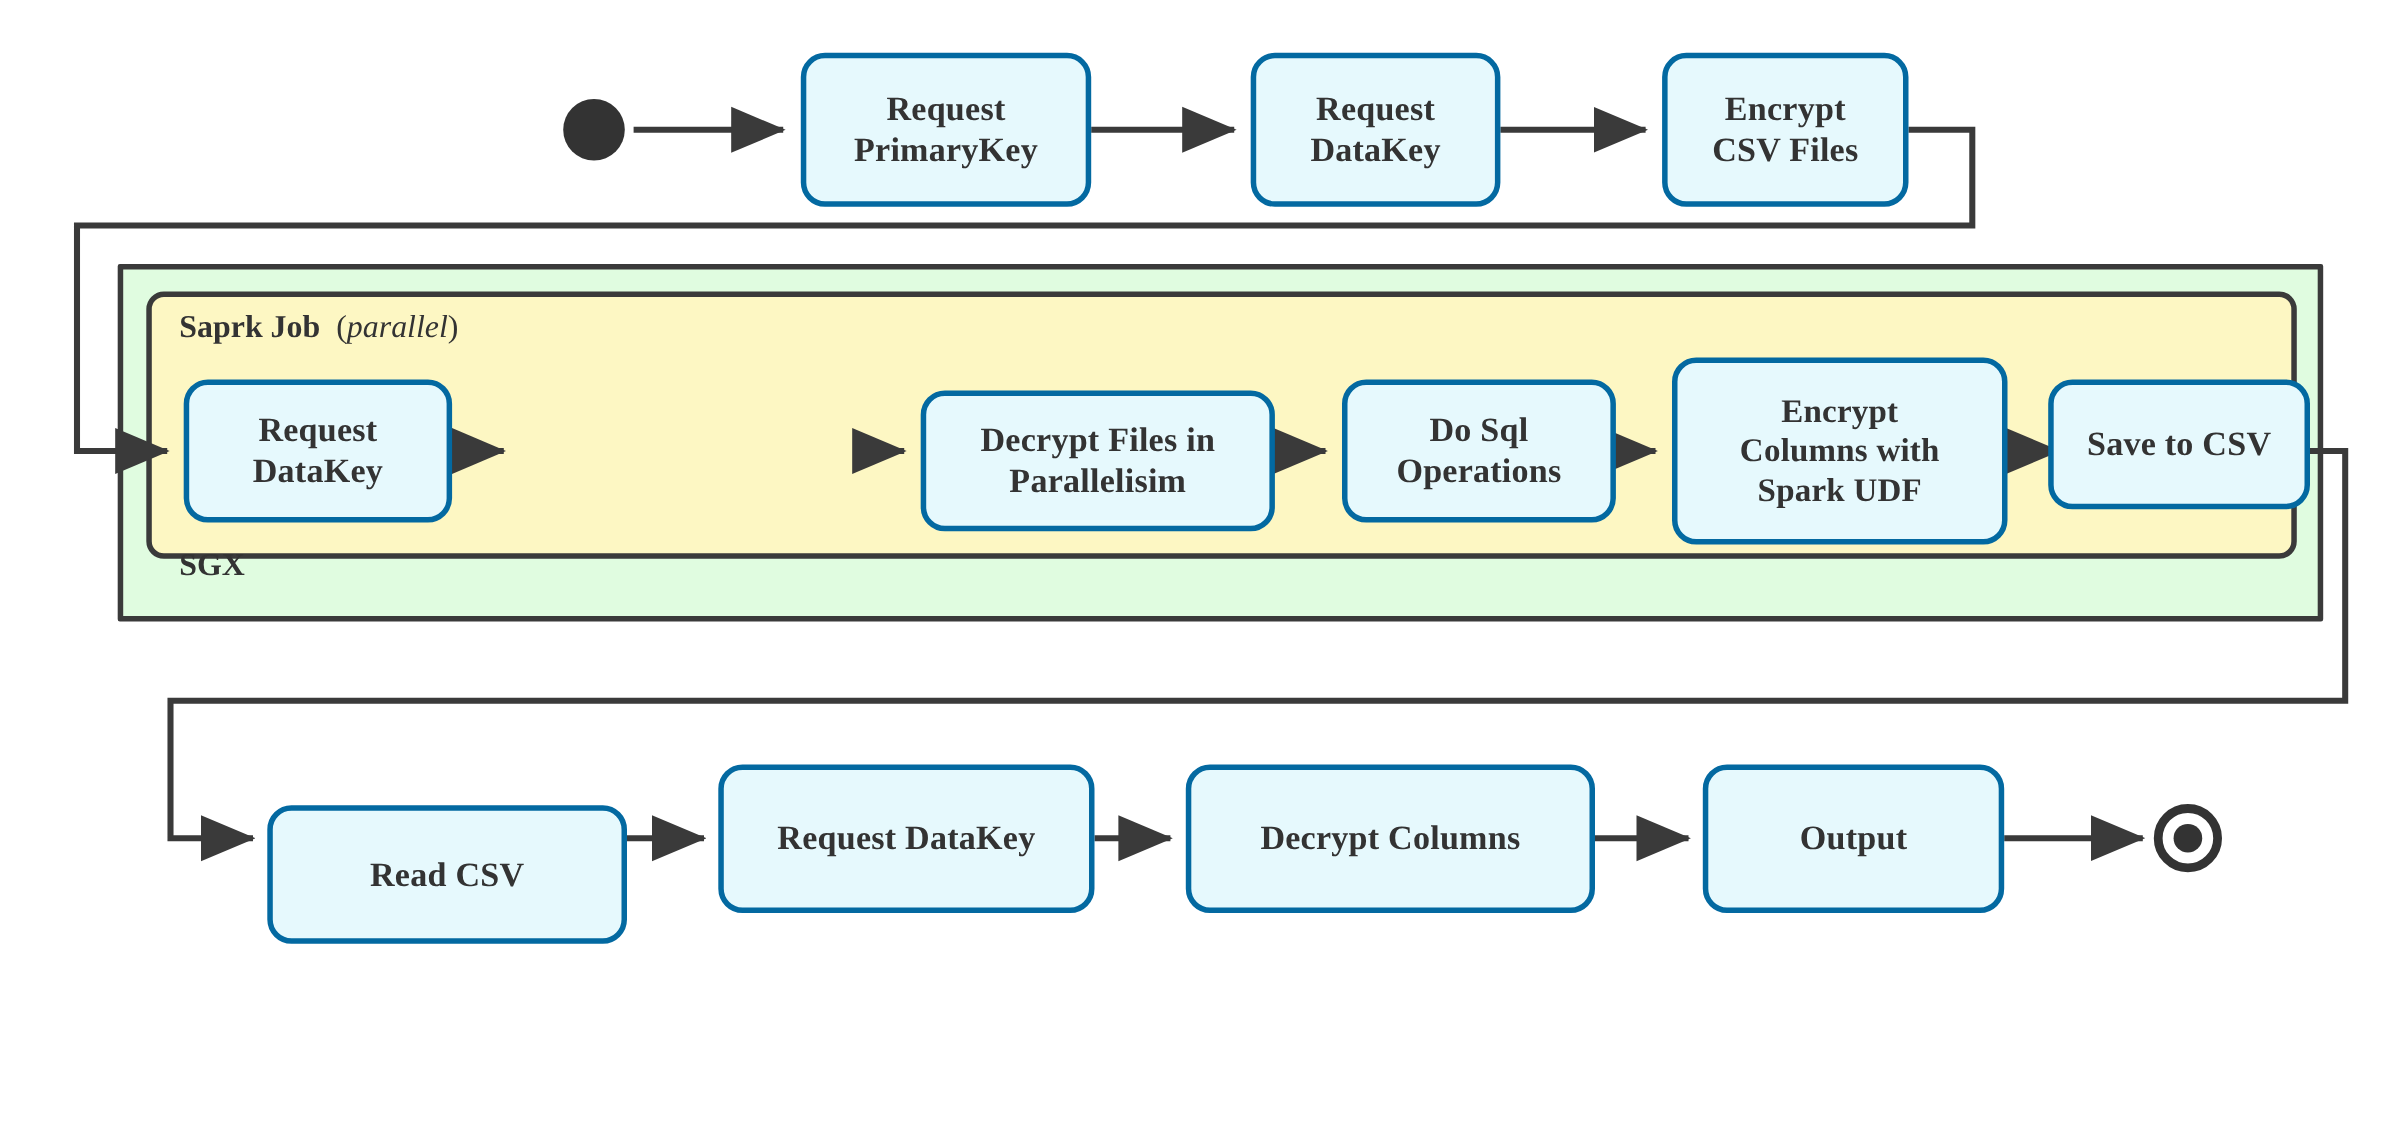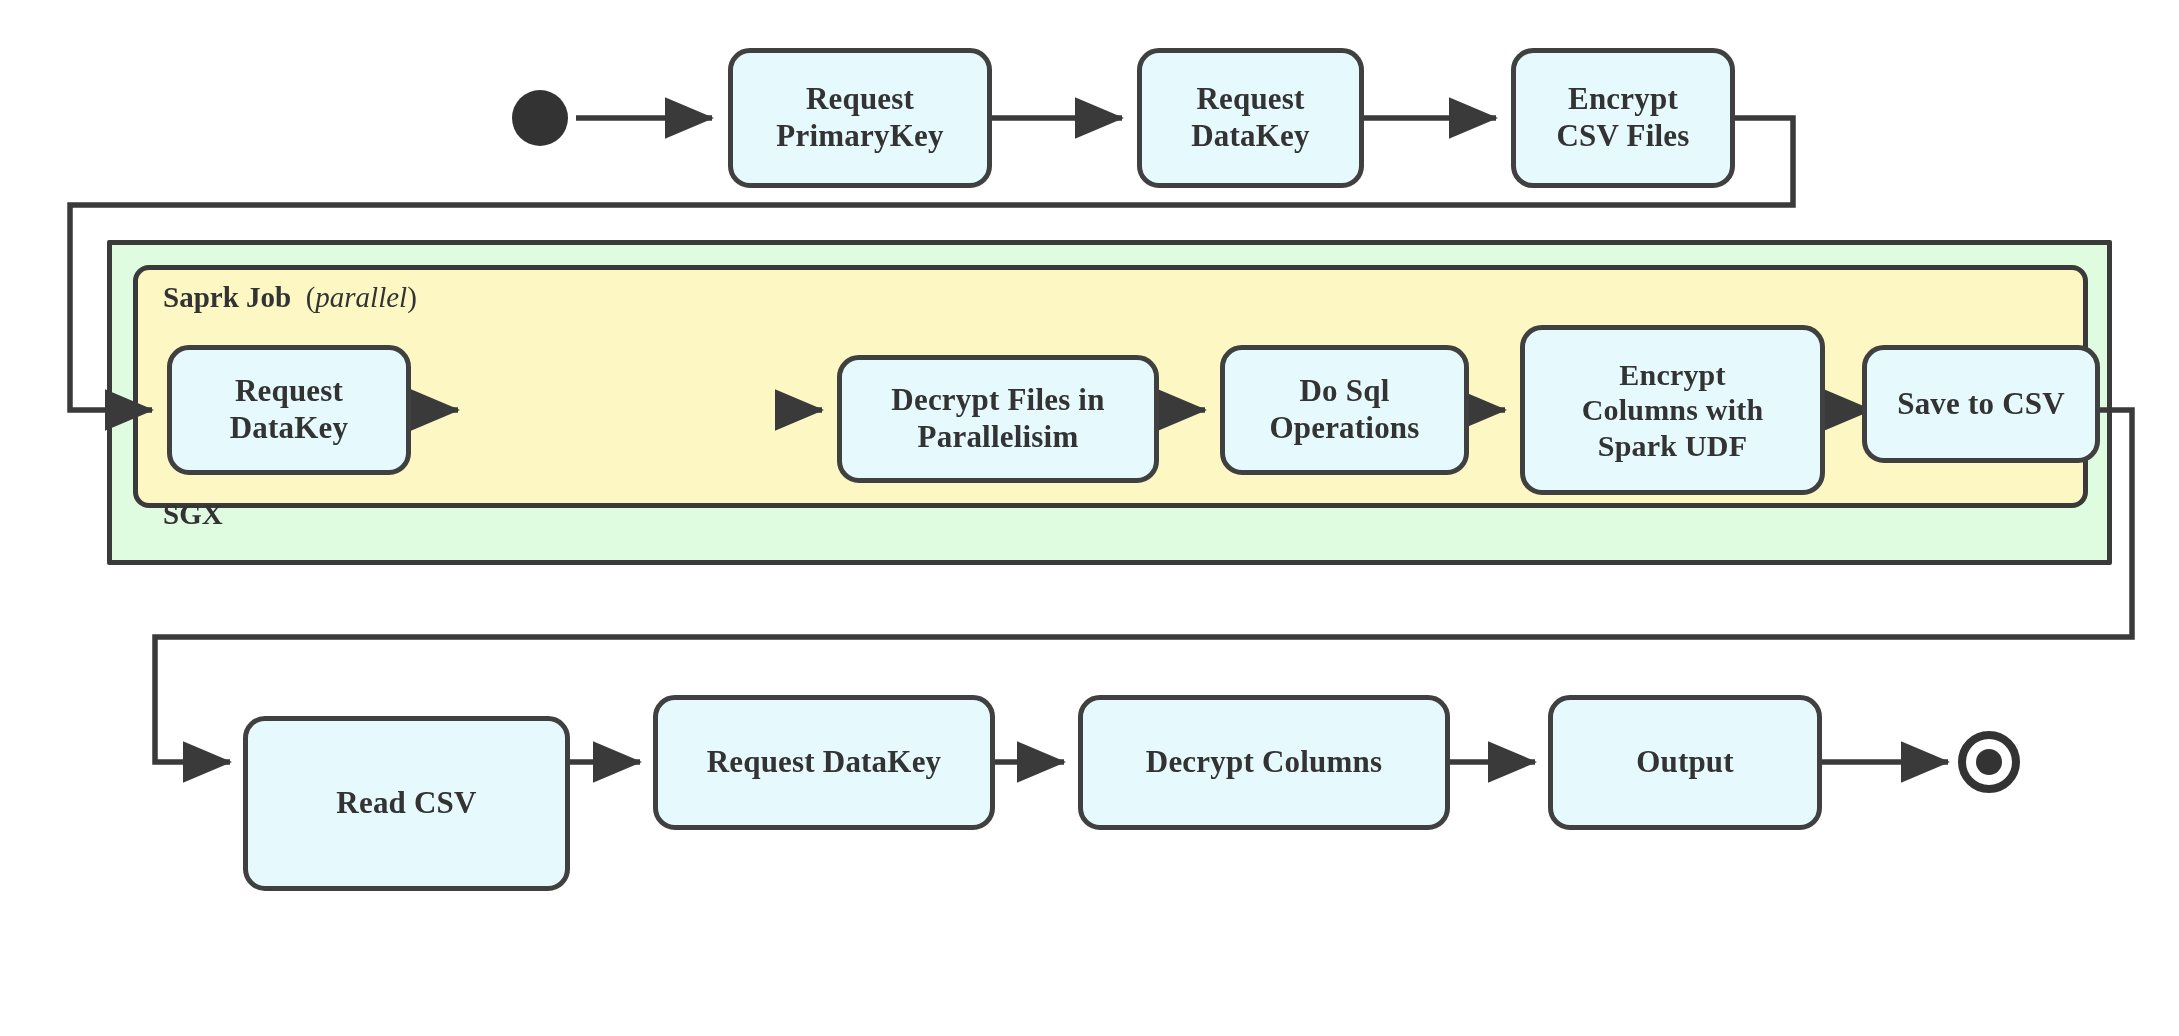--- a/index.html
+++ b/index.html
@@ -22,21 +22,21 @@
     left: 0;
     top: 0;
     width: 2179px;
     height: 1036px;
   }
   
   .node {
     position: absolute;
     box-sizing: border-box;
     background: #e6f9fd;
-    border: 5px solid #404040;
+    border: 5px solid #0369a1;
     border-radius: 22px;
     display: flex;
     align-items: center;
     justify-content: center;
     text-align: center;
     color: #333333;
     font-weight: bold;
     font-size: 31px;
     line-height: 1.18;
     letter-spacing: 0.2px;
@@ -199,21 +199,21 @@
   <div class="node" style="left:1520px; top:325px; width:305px; height:170px; font-size:30px;">
     <span class="lbl">Encrypt
 Columns with
 Spark UDF</span>
   </div>
 
   <div class="node" style="left:1862px; top:345px; width:238px; height:118px;">
     <span class="lbl">Save to CSV</span>
   </div>
 
-  <div class="node" style="left:243px; top:716px; width:327px; height:175px;">
+  <div class="node" style="left:243px; top:732px; width:327px; height:126px;">
     <span class="lbl">Read CSV</span>
   </div>
 
   <div class="node" style="left:653px; top:695px; width:342px; height:135px;">
     <span class="lbl">Request DataKey</span>
   </div>
 
   <div class="node" style="left:1548px; top:695px; width:274px; height:135px;">
     <span class="lbl">Output</span>
   </div>

